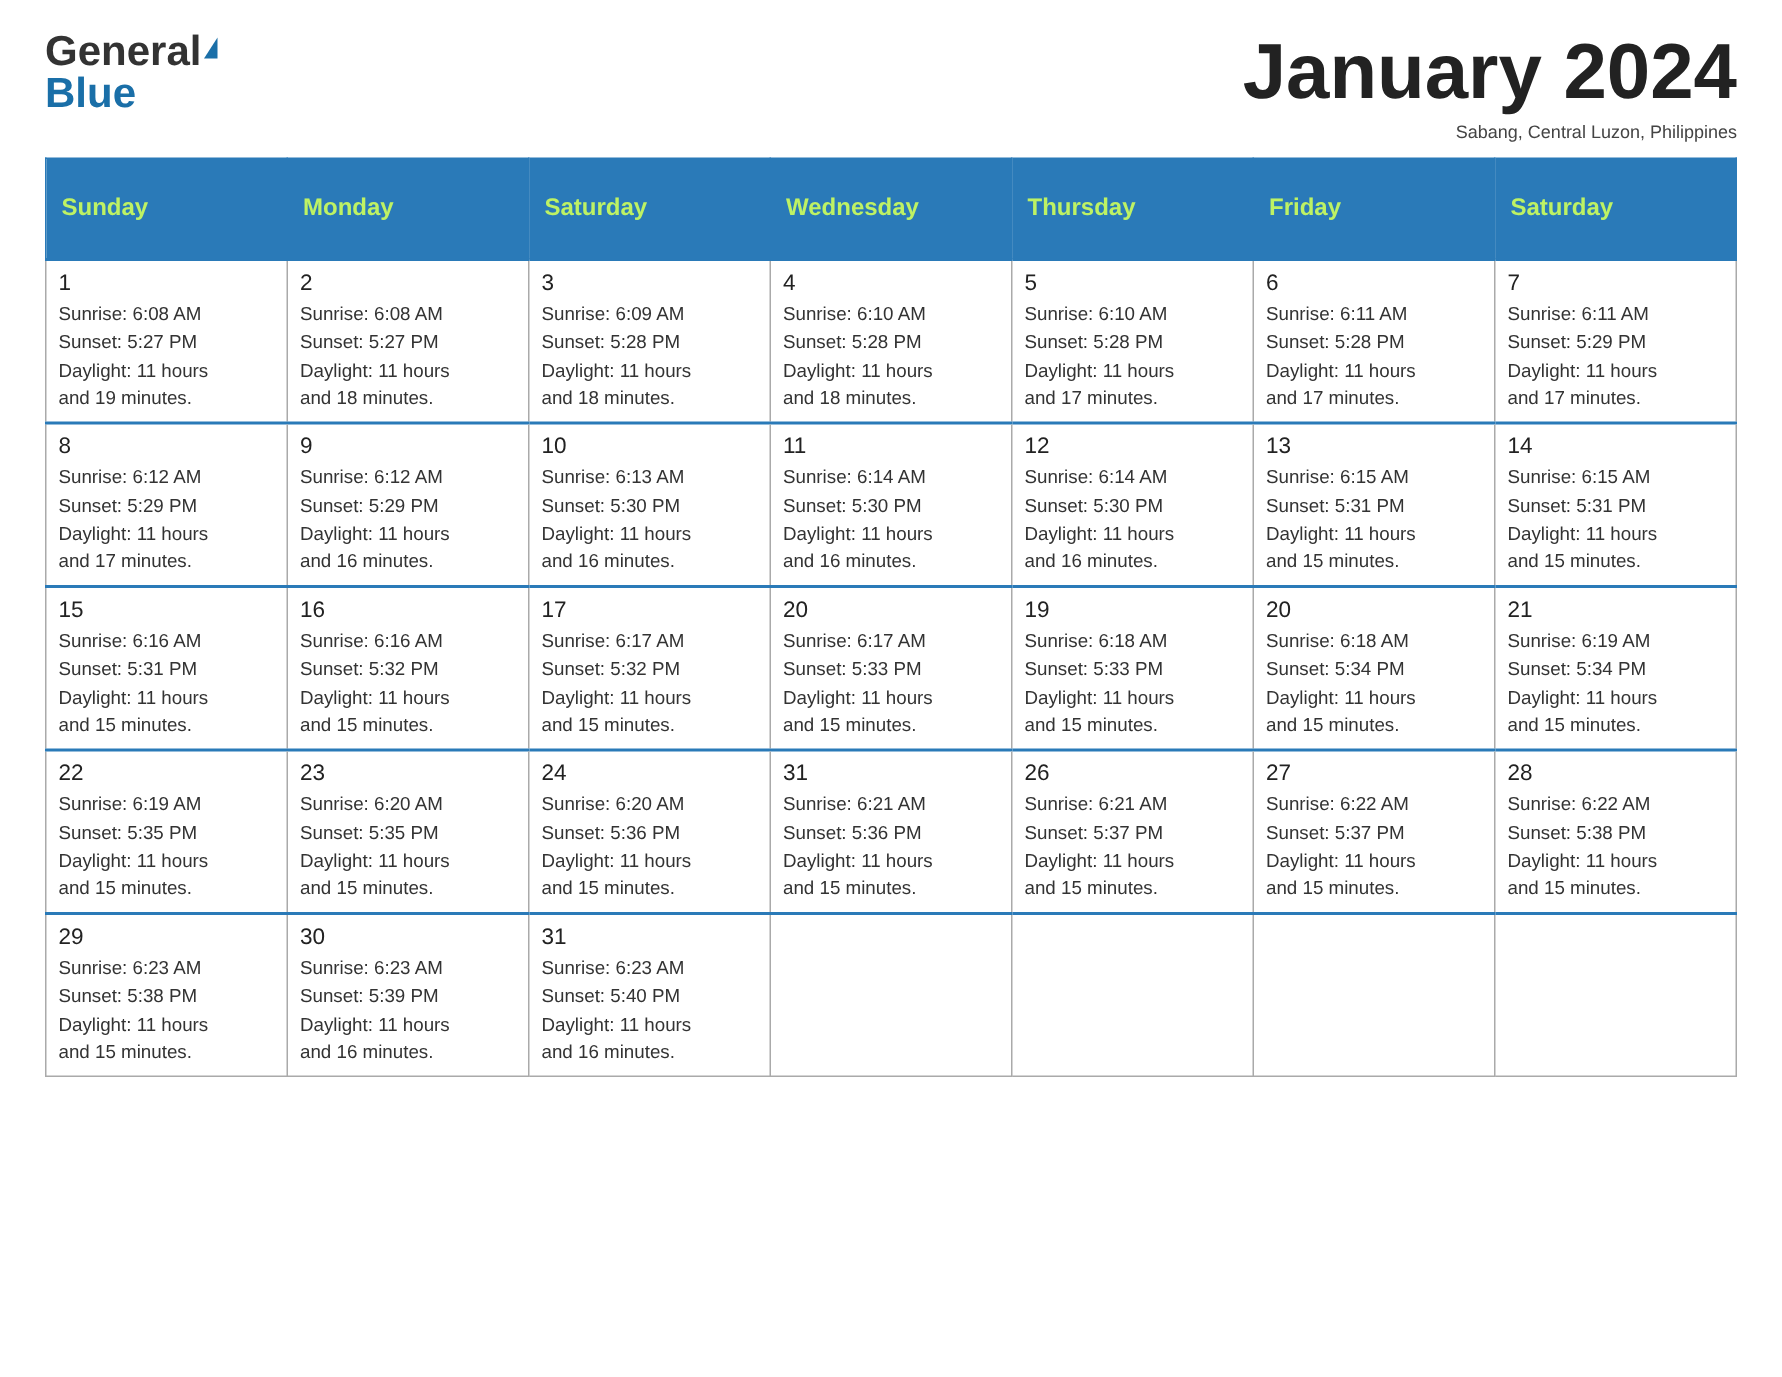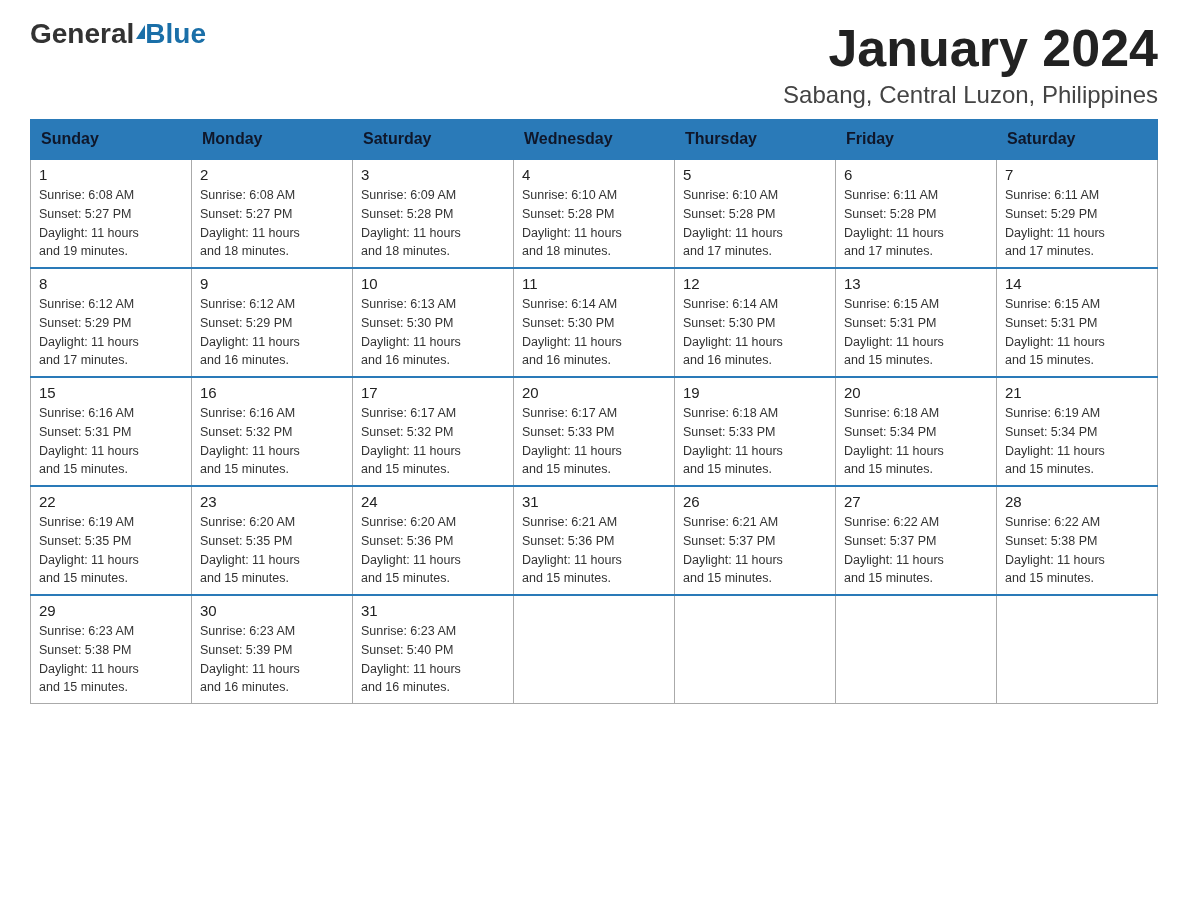--- a/index.html
+++ b/index.html
@@ -11,21 +11,21 @@
       padding: 20px 30px;
     }
     .header {
       display: flex;
       justify-content: space-between;
       align-items: flex-start;
       margin-bottom: 10px;
     }
     .logo {
       display: flex;
-      flex-direction: row;
+      flex-direction: column;
       align-items: flex-start;
       justify-content: flex-end;
     }
     .logo-general {
       font-size: 28px;
       font-weight: bold;
       color: #333;
       line-height: 1;
     }
     .logo-blue {
@@ -48,35 +48,35 @@
     .title-block {
       text-align: right;
     }
     .month-title {
       font-size: 52px;
       font-weight: bold;
       color: #222;
       line-height: 1.1;
     }
     .location {
-      font-size: 24px;
+      font-size: 12px;
       color: #444;
       margin-top: 4px;
     }
     .calendar {
       width: 100%;
       border-collapse: collapse;
       margin-top: 10px;
     }
     .calendar th {
       background-color: #2a7ab8;
-      color: #0f172a;
+      color: #bef264;
       font-size: 16px;
       font-weight: bold;
-      padding: 10px 10px;
+      padding: 24px 10px;
       text-align: left;
       border: 1px solid #2a7ab8;
     }
     .calendar td {
       border: 1px solid #aaa;
       vertical-align: top;
       padding: 6px 8px;
       width: 14.28%;
       font-size: 13px;
       color: #222;

